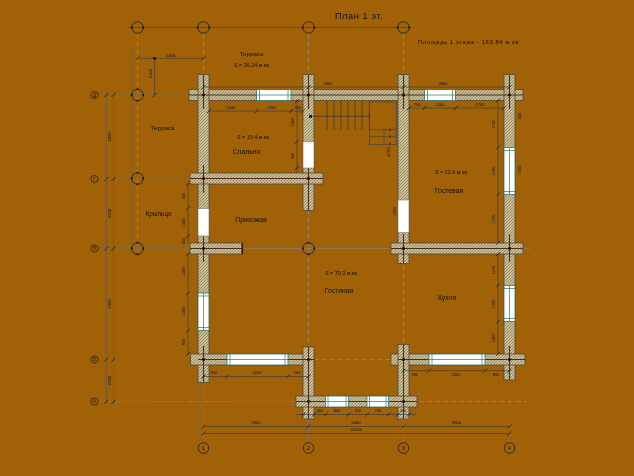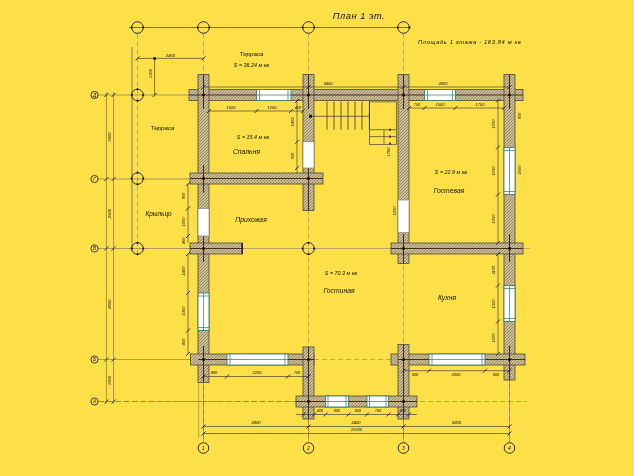--- a/index.html
+++ b/index.html
@@ -1,17 +1,17 @@
 <!DOCTYPE html>
 <html><head>
 <meta charset="utf-8">
 <style>
 html,body{margin:0;padding:0;background:#fff;}
-#page{position:relative;width:634px;height:476px;background:#fde047;overflow:hidden;
-font-family:"Liberation Sans", sans-serif;font-style:italic;}
+#page{position:relative;width:634px;height:476px;background:#a16207;overflow:hidden;
+font-family:"Liberation Sans", sans-serif;}
 svg{position:absolute;left:0;top:0;filter:blur(0.55px);}
 text{font-family:"Liberation Sans", sans-serif;fill:#111;}
 </style>
 </head>
 <body>
 <div id="page">
 <svg width="634" height="476" viewBox="0 0 634 476">
 <defs>
 <pattern id="hatch" width="3" height="3" patternUnits="userSpaceOnUse">
   <rect width="3" height="3" fill="#cbc09a"></rect>

